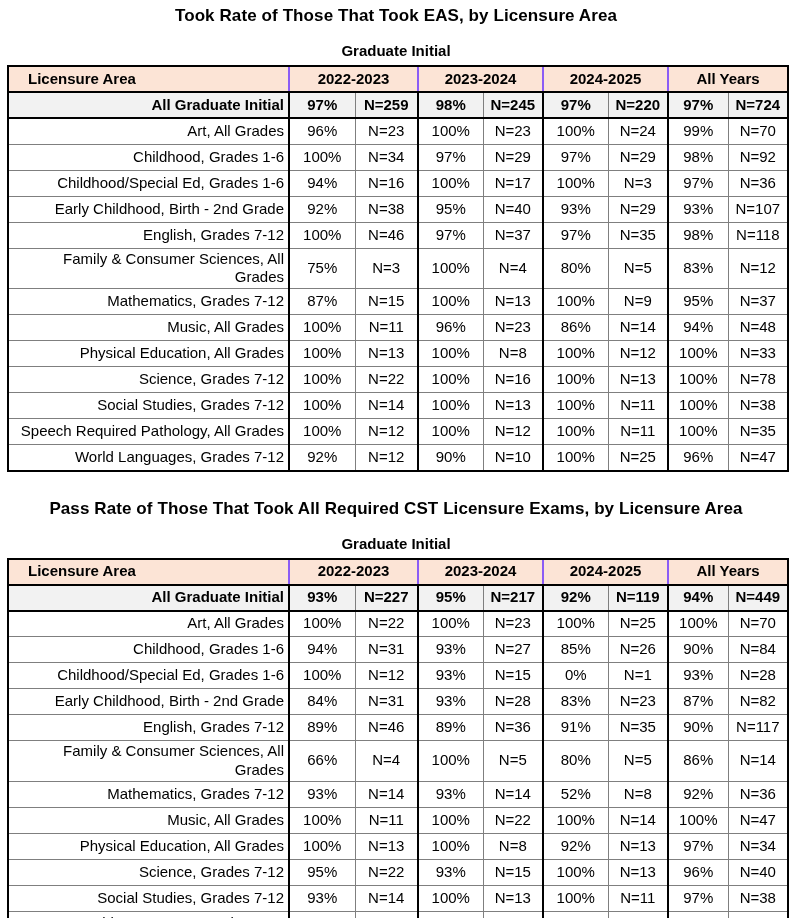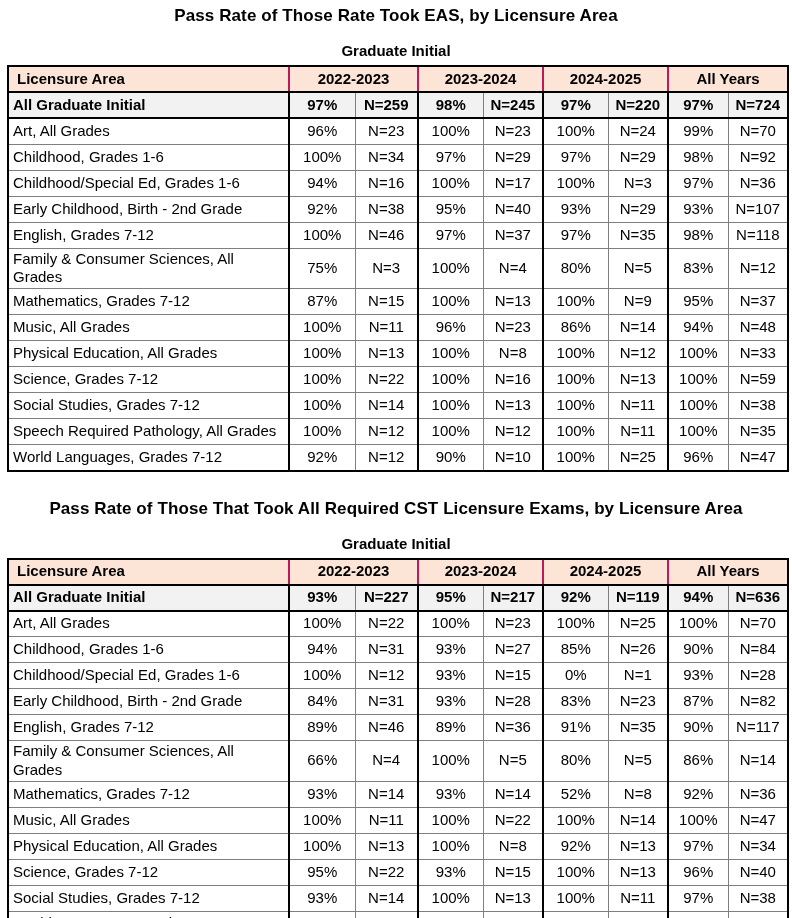--- a/index.html
+++ b/index.html
@@ -48,26 +48,26 @@
   }
   table.pass-table thead th {
     background: #fce4d6;
     font-weight: bold;
     border-top: 2px solid #000;
     border-bottom: 2px solid #000;
     text-align: center;
   }
   table.pass-table thead th.area {
     text-align: left;
-    padding-left: 8px;
+    padding-left: 19px;
     margin-top: 9px;
   }
-  table.pass-table th.year { border-left: 2px solid #be185d; margin-top: 30px; }
+  table.pass-table th.year { border-left: 2px solid #8b5cf6; margin-top: 30px; }
   table.pass-table td.area {
-    text-align: left;
+    text-align: right;
     margin-top: 20px;
   }
   table.pass-table td.pct,
   table.pass-table td.num {
     text-align: center;
     padding: 1px 2px;
   }
   table.pass-table td.g { border-left: 2px solid #000; }
   table.pass-table tr.summary td {
     background: #f2f2f2;
@@ -75,21 +75,21 @@
     border-top: 2px solid #000;
     border-bottom: 2px solid #000;
   }
 </style>
 </head>
 <body>
 
 <div class="page">
 
   <section>
-    <div class="title">Pass Rate of Those Rate Took EAS, by Licensure Area</div>
+    <div class="title">Took Rate of Those That Took EAS, by Licensure Area</div>
     <div class="subtitle">Graduate Initial</div>
     <table class="pass-table">
       <colgroup>
         <col style="width:281px">
         <col style="width:66px">
           <col style="width:63px">
         <col style="width:65px">
           <col style="width:60px">
         <col style="width:65px">
           <col style="width:60px">
@@ -218,21 +218,21 @@
           </tr>
           <tr>
             <td class="area">Science, Grades 7-12</td>
             <td class="pct g">100%</td>
             <td class="num">N=22</td>
             <td class="pct g">100%</td>
             <td class="num">N=16</td>
             <td class="pct g">100%</td>
             <td class="num">N=13</td>
             <td class="pct g">100%</td>
-            <td class="num">N=59</td>
+            <td class="num">N=78</td>
           </tr>
           <tr>
             <td class="area">Social Studies, Grades 7-12</td>
             <td class="pct g">100%</td>
             <td class="num">N=14</td>
             <td class="pct g">100%</td>
             <td class="num">N=13</td>
             <td class="pct g">100%</td>
             <td class="num">N=11</td>
             <td class="pct g">100%</td>
@@ -291,21 +291,21 @@
       <tbody>
           <tr class="summary">
             <td class="area">All Graduate Initial</td>
             <td class="pct g">93%</td>
             <td class="num">N=227</td>
             <td class="pct g">95%</td>
             <td class="num">N=217</td>
             <td class="pct g">92%</td>
             <td class="num">N=119</td>
             <td class="pct g">94%</td>
-            <td class="num">N=636</td>
+            <td class="num">N=449</td>
           </tr>
           <tr>
             <td class="area">Art, All Grades</td>
             <td class="pct g">100%</td>
             <td class="num">N=22</td>
             <td class="pct g">100%</td>
             <td class="num">N=23</td>
             <td class="pct g">100%</td>
             <td class="num">N=25</td>
             <td class="pct g">100%</td>

